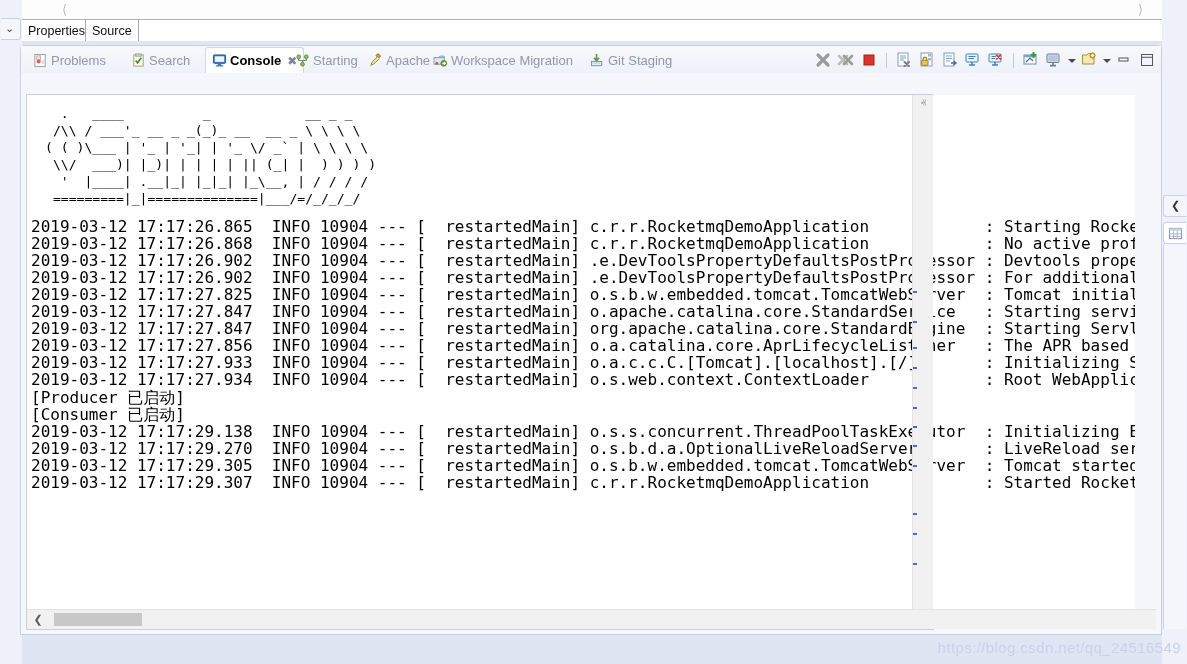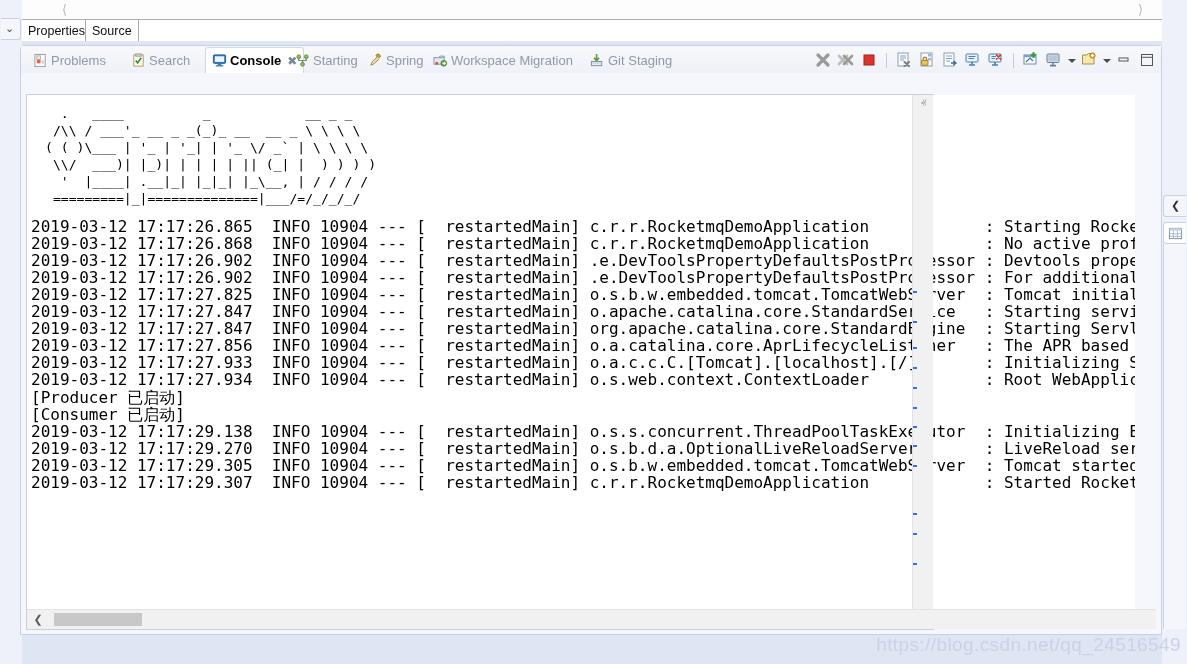--- a/index.html
+++ b/index.html
@@ -289,21 +289,21 @@
     right: 1px; top: 244px;
     width: 23px; height: 385px;
     background: #f4f6fb;
     border-left: 1px solid #c9d2e4;
   }
 
   
   .watermark {
     position: absolute;
     right: 6px; bottom: 8px;
-    font-size: 19px;
+    font-size: 15px;
     color: #c9d2e9;
     font-family: "Liberation Sans", sans-serif;
     letter-spacing: 0.4px;
     user-select: none;
   }
 </style>
 </head>
 <body>
 
 <div id="root">
@@ -379,21 +379,21 @@
         <span>Starting</span>
       </div>
 
       <div class="vtab" style="left:341px;">
         <span class="icon16">
           <svg width="15" height="15" viewBox="0 0 16 16">
             <rect x="9" y="1.5" width="4" height="3" rx="0.6" transform="rotate(45 11 3)" fill="#c9a23c" stroke="#8a6f1d"></rect>
             <path d="M10 4 L4.5 9.5 L3 13 L6.5 11.5 L12 6" fill="#f3e2a8" stroke="#9b8437"></path>
           </svg>
         </span>
-        <span>Spring</span>
+        <span>Apache</span>
       </div>
 
       <div class="vtab" style="left:406px;">
         <span class="icon16">
           <svg width="15" height="15" viewBox="0 0 16 16">
             <path d="M1 5 L6 5 L7.3 3.3 L12 3.3 L12 5" fill="#cfd9e8" stroke="#8d9ab0"></path>
             <rect x="1" y="5" width="11" height="7" fill="#dfe7f2" stroke="#8d9ab0"></rect>
             <circle cx="11.5" cy="11" r="3" fill="#78b04a" stroke="#4e7a2a"></circle>
             <path d="M10 11 L13 11 M11.8 9.6 L13.2 11 L11.8 12.4" stroke="#ffffff" stroke-width="1.1" fill="none"></path>
             <circle cx="4" cy="10.8" r="1.6" fill="#d4554a"></circle>

